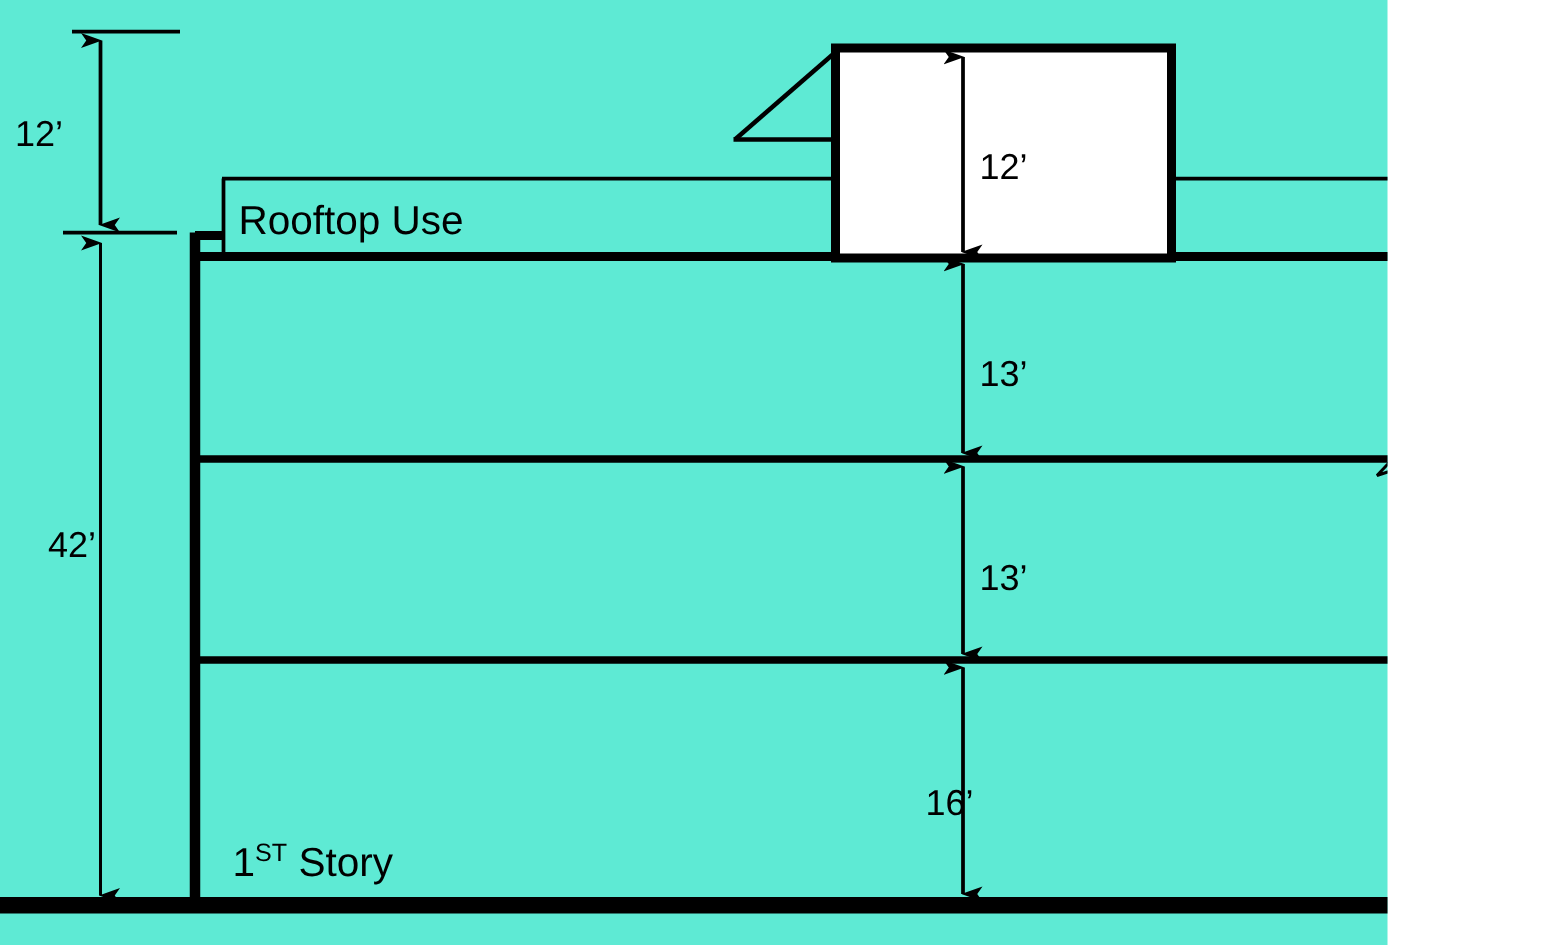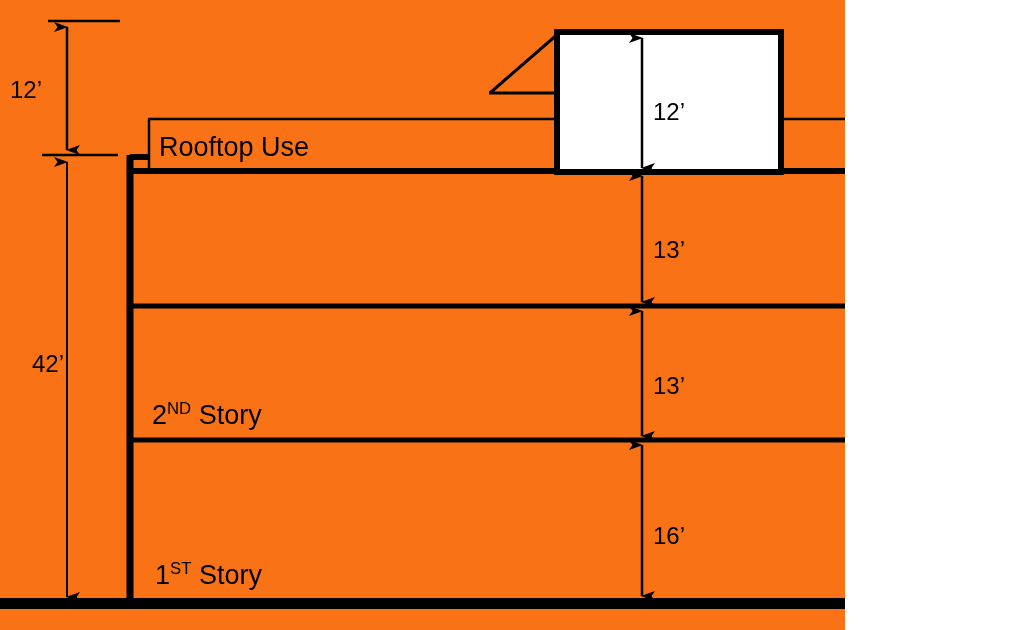--- a/index.html
+++ b/index.html
@@ -6,23 +6,23 @@
     margin: 0;
     padding: 0;
     background: #ffffff;
   }
   body {
     font-family: "Liberation Sans", sans-serif;
     color: #000000;
   }
   #stage {
     position: relative;
-    width: 845px;
+    width: 925px;
     height: 630px;
-    background: #f97316;
+    background: #5eead4;
     overflow: hidden;
   }
   .lbl {
     position: absolute;
     font-family: "Liberation Sans", sans-serif;
     color: #000;
     white-space: nowrap;
     line-height: 1;
   }
   .story-label {
@@ -134,22 +134,21 @@
   <div class="lbl dim-label" style="left:10px; top:78px;">12’</div>
 
   <div class="lbl dim-label" style="left:10px; top:352px;margin-left:22px;">42’</div>
 
   <div class="lbl dim-label" style="left:653px; top:100px;">12’</div>
 
   <div class="lbl dim-label" style="left:653px; top:238px;">13’</div>
 
   <div class="lbl dim-label" style="left:653px; top:374px;">13’</div>
 
-  <div class="lbl dim-label" style="left:653px; top:524px;">16’</div>
+  <div class="lbl dim-label" style="left:617px; top:524px;">16’</div>
 
   <div class="lbl story-label" style="left:159px; top:134px;">Rooftop Use</div>
 
 
-  <div class="lbl story-label" style="left:152px; top:402px;"><span>2</span><sup>ND</sup> <span>Story</span></div>
 
   <div class="lbl story-label" style="left:155px; top:562px;"><span>1</span><sup>ST</sup> <span>Story</span></div>
 
 </div>
 
 </body></html>

